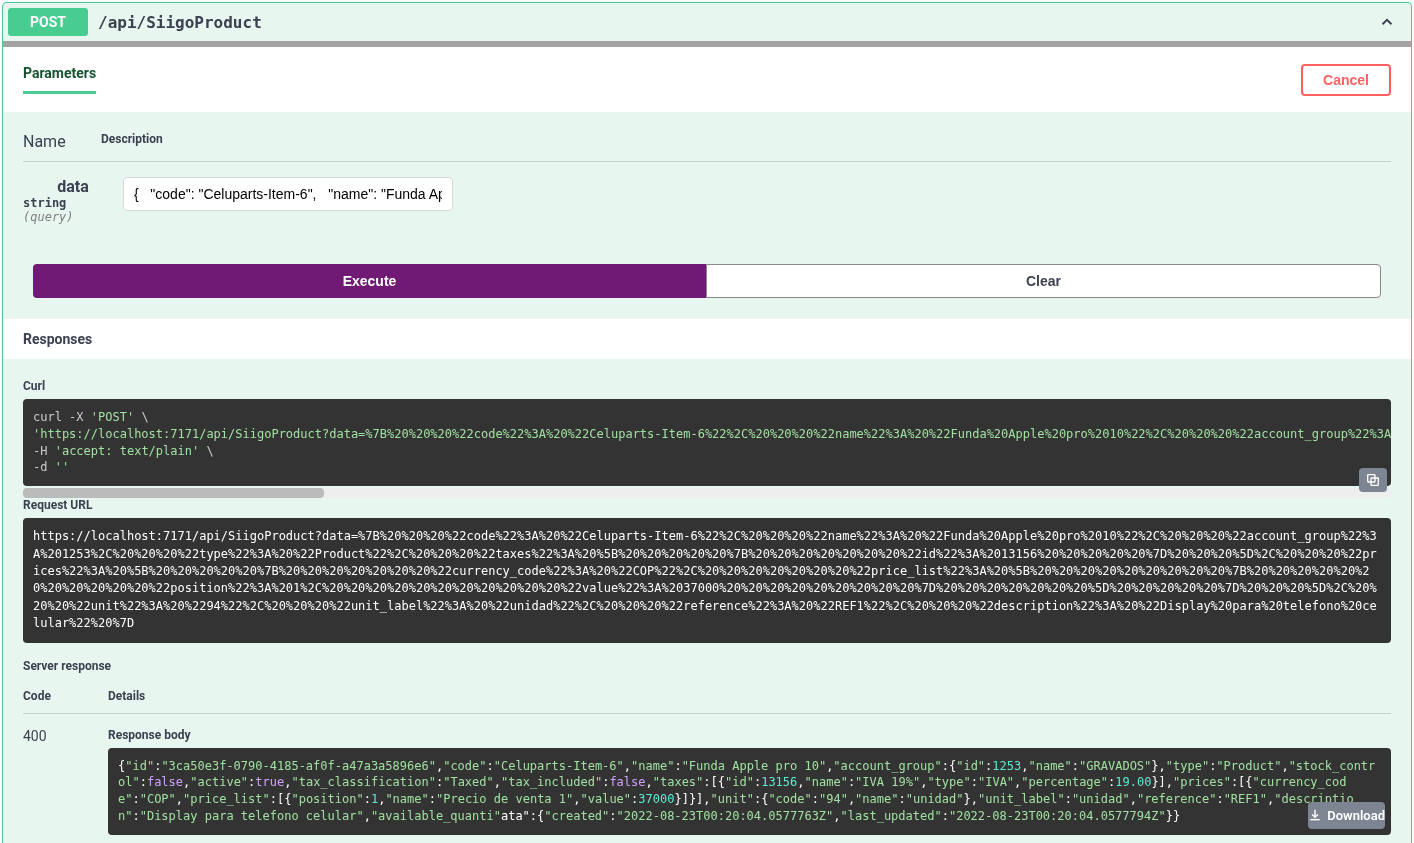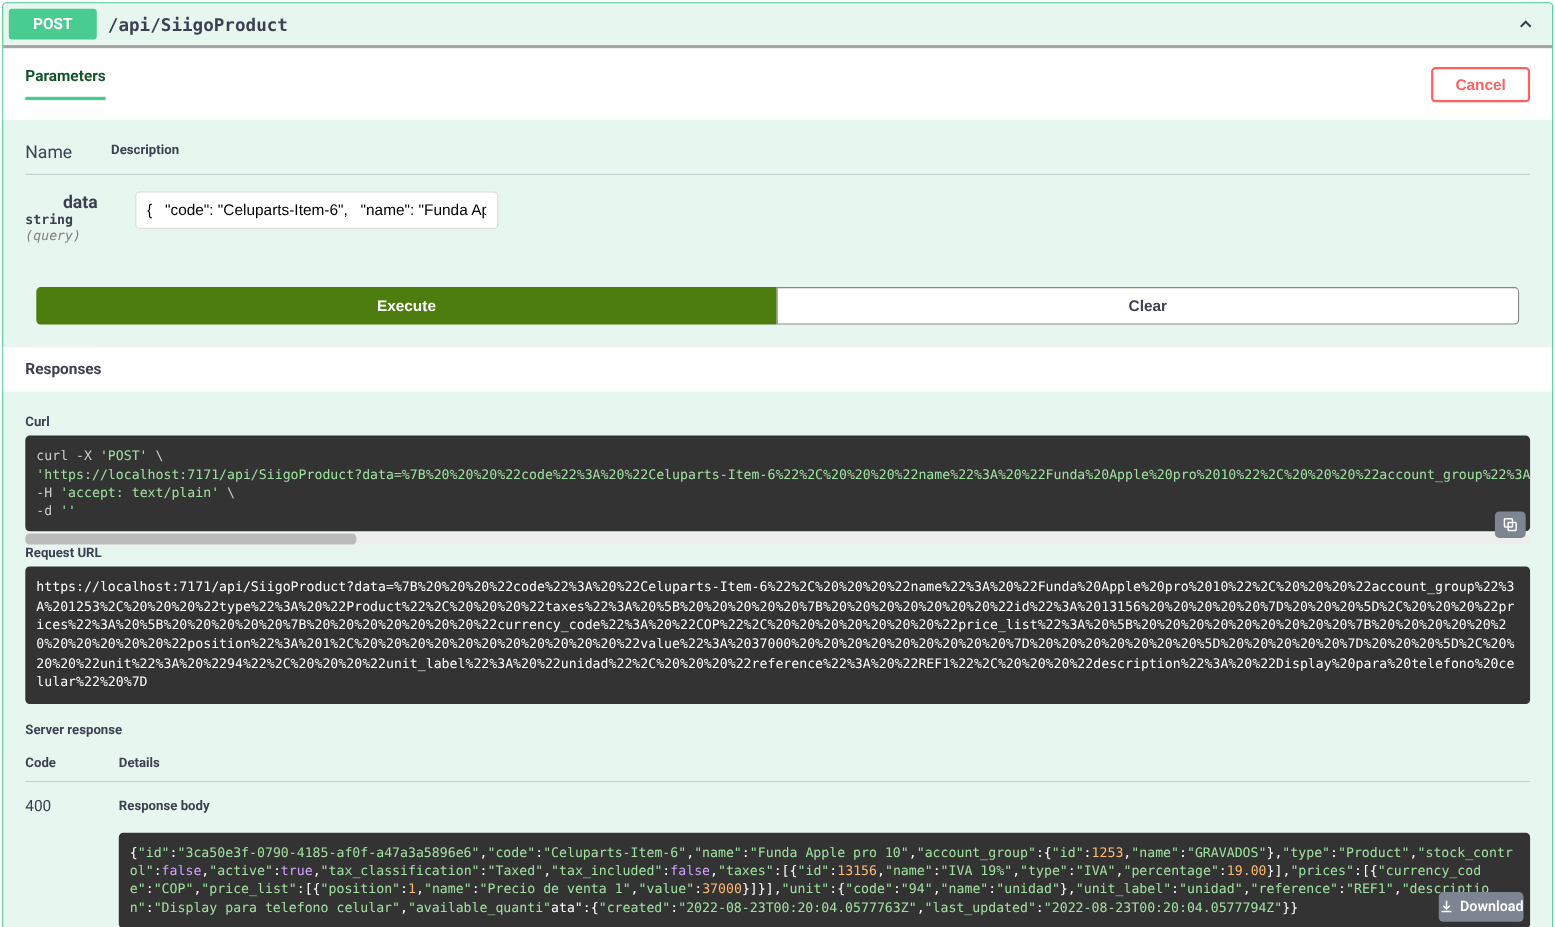--- a/index.html
+++ b/index.html
@@ -1,59 +1,59 @@
 <!DOCTYPE html>
 <html><head>
 <meta charset="utf-8">
 <style>
 * { box-sizing: border-box; margin: 0; padding: 0; }
 body { font-family: -apple-system, BlinkMacSystemFont, "Segoe UI", Roboto, sans-serif; font-size: 14px; color: #3b4151; background: #fff; }
 .op-block { border: 1px solid #49cc90; border-radius: 4px; background: #e8f6f0; margin: 2px; }
-.op-header { display: flex; align-items: center; padding: 5px; cursor: pointer; border-bottom: 3px solid #a3a3a3; }
+.op-header { display: flex; align-items: center; padding: 5px; cursor: pointer; border-bottom: 6px solid #a3a3a3; }
 .method-badge { background: #49cc90; color: #fff; font-weight: 700; padding: 6px 15px; border-radius: 3px; min-width: 80px; text-align: center; font-size: 14px; }
 .path { font-family: Monaco, Consolas, monospace; font-size: 16px; font-weight: 600; color: #3b4151; margin-left: 10px; flex: 1; }
 .chevron { margin-right: 10px; }
 .section-header { display: flex; align-items: center; padding: 8px 20px; background: #fff; }
 .section-title { font-size: 14px; font-weight: 700; color: #14532d; flex: 1; padding: 10px 0; }
 .params-tab { border-bottom: 3px solid #49cc90; display:inline-block; padding-bottom:10px; }
 .cancel-btn { border: 2px solid #ff6060; color: #ff6060; background: #fff; padding: 6px 20px; border-radius: 4px; font-weight: 700; font-size: 14px; cursor: pointer; }
 .params-table { padding: 20px; }
 .table-hdr { display: flex; border-bottom: 1px solid rgba(59,65,81,.2); padding-bottom: 10px; }
 .col-name { width: 78px; font-size: 16px; font-weight: 400; }
 .col-desc { flex: 1; font-size: 12px; font-weight: 700; }
 .param-row { display: flex; padding-top: 15px; }
 .param-name { width: 100px; }
 .param-name .pn { font-size: 16px; font-weight: 700; text-align: center; }
 .param-name .pt { font-size: 12px; font-weight: 600; color: #3b4151; font-family: Monaco, Consolas, monospace; }
 .param-name .pin { font-size: 12px; color: #808080; font-style: italic; font-family: Monaco, Consolas, monospace; }
 .param-input { border: 1px solid #d9d9d9; border-radius: 4px; padding: 8px 10px; font-size: 14px; width: 330px; font-family: -apple-system, sans-serif; }
 .btn-row { display: flex; padding: 20px 30px; gap: 0; }
-.execute-btn { flex: 1; background: #4d7c0f; color: #fff; border: none; padding: 8px; font-size: 14px; font-weight: 700; border-radius: 4px 0 0 4px; cursor: pointer; }
+.execute-btn { flex: 1; background: #701a75; color: #fff; border: none; padding: 8px; font-size: 14px; font-weight: 700; border-radius: 4px 0 0 4px; cursor: pointer; }
 .clear-btn { flex: 1; background: #fff; color: #3b4151; border: 1px solid #888; padding: 8px; font-size: 14px; font-weight: 700; border-radius: 0 4px 4px 0; cursor: pointer; }
 .responses-hdr { padding: 12px 20px; background: #fff; font-weight: 700; font-size: 14px; border-top:1px solid rgba(0,0,0,0.05); }
 .resp-section { padding: 20px; }
 .resp-label { font-size: 12px; font-weight: 700; margin-bottom: 6px; }
 .code-block { background: #333; color: #fff; padding: 10px; border-radius: 4px; font-family: Monaco, Consolas, monospace; font-size: 12px; overflow-x: hidden; position: relative; white-space: pre; line-height: 1.4; }
 .code-block .cmd { color: #ccc; }
 .code-block .str { color: #a0e0a0; }
 .copy-btn { position: absolute; right: 4px; bottom: -6px; background: #7d8492; border-radius: 4px; padding: 4px 6px; cursor: pointer; z-index:2; }
 .scroll-track { height: 10px; background: #eee; border-radius: 4px; margin-top: 2px; position:relative; }
 .scroll-thumb { height: 10px; background: #bbb; border-radius: 4px; width: 22%; }
 .url-block { background: #333; color: #fff; padding: 10px; border-radius: 4px; font-family: Monaco, Consolas, monospace; font-size: 12px; word-break: break-all; white-space: normal; line-height:1.45; }
 .server-resp { margin-top: 16px; }
 .resp-table-hdr { display: flex; padding: 10px 0; border-bottom: 1px solid rgba(59,65,81,.2); }
 .rcol-code { width: 85px; font-size: 12px; font-weight: 700; }
 .rcol-det { flex: 1; font-size: 12px; font-weight: 700; }
 .resp-row { display: flex; padding-top: 14px; }
 .resp-code-val { width: 85px; font-size: 14px; }
 .resp-details { flex: 1; position:relative; }
-.resp-body-label { font-size: 12px; font-weight: 700; margin-bottom: 18px; }
+.resp-body-label { font-size: 12px; font-weight: 700; margin-bottom: 6px; }
 .json-block { background: #333; color: #fff; padding: 10px; border-radius: 4px; font-family: Monaco, Consolas, monospace; font-size: 12px; word-break: break-all; line-height:1.4; }
 .json-block .s { color: #a0e0a0; }
-.json-block .n { color: #fdba74; }
+.json-block .n { color: #5eead4; }
 .json-block .b { color: #d0a0ff; }
 .download-btn { position: absolute; right: 6px; bottom: 6px; background: #7d8492; color: #fff; border-radius: 4px; padding: 6px 0; font-size: 13px; font-weight: 600; display:flex; align-items:center; gap:5px; cursor:pointer; }
 .nowrap { white-space: nowrap; }
 svg { display:block; }
 </style>
 </head>
 <body>
 
 <div class="op-block">
 

